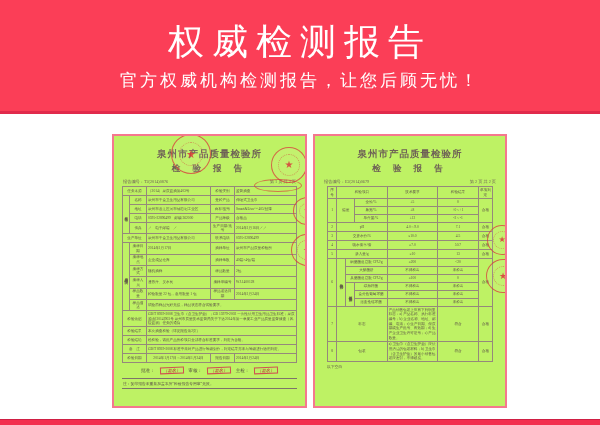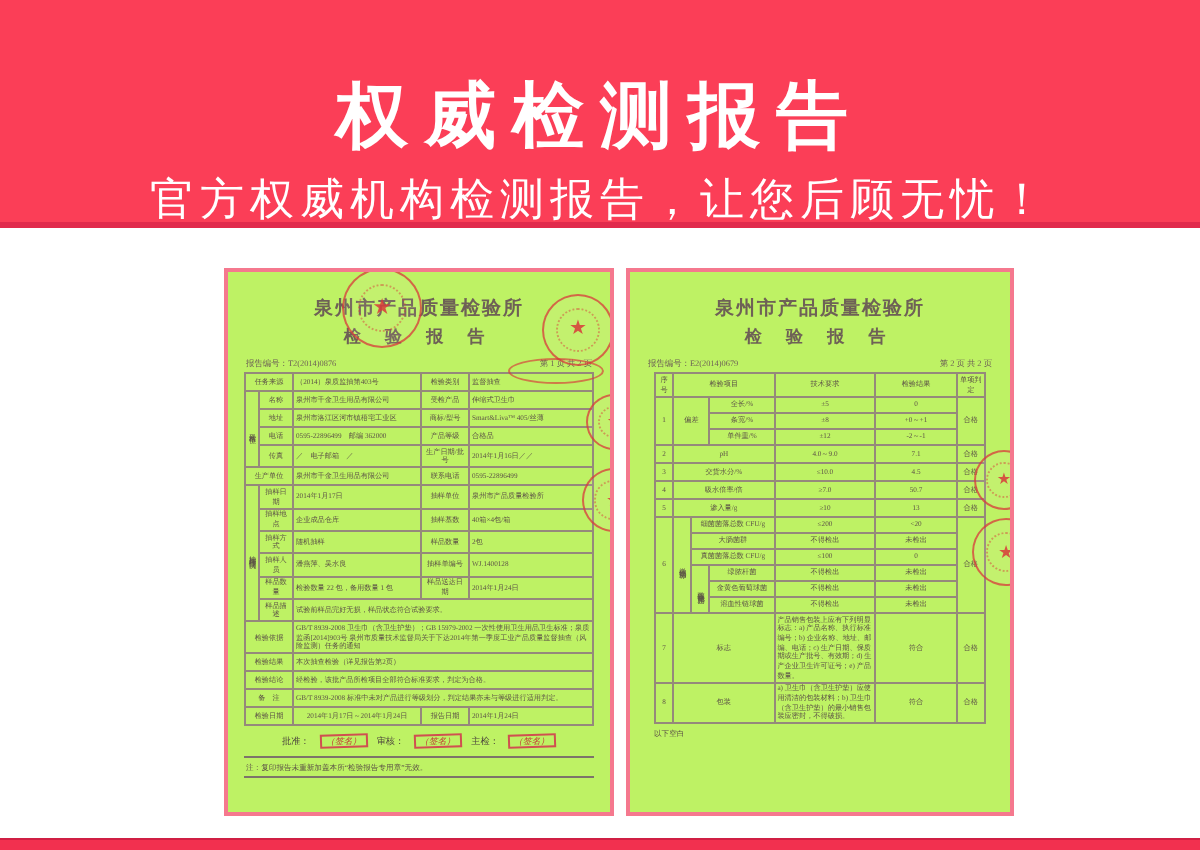--- a/index.html
+++ b/index.html
@@ -2,23 +2,23 @@
 <html><head>
 <meta charset="utf-8">
 <style>
   html,body{margin:0;padding:0;}
   body{width:600px;height:425px;position:relative;background:#fff;
        font-family:"Liberation Sans","DejaVu Sans",sans-serif;overflow:hidden;}
 
   
   .banner{height:111px;background:#fb3e57;border-bottom:3px solid #e12a4c;
           text-align:center;color:#fff;}
-  .banner-title{font-size:36px;font-weight:bold;letter-spacing:8px;
-                padding-top:38px;line-height:1.1;}
-  .banner-sub{font-size:22px;letter-spacing:3px;margin-top:7px;}
+  .banner-title{font-size:36px;font-weight:normal;letter-spacing:8px;
+                padding-top:22px;line-height:1.1;}
+  .banner-sub{font-size:17px;letter-spacing:3px;margin-top:7px;}
   .banner-eng{font-size:10.5px;font-weight:bold;letter-spacing:.3px;margin-top:6px;}
 
   
   .content{position:relative;height:305px;background:#ffffff;}
 
   .doc{position:absolute;top:20px;height:270px;background:#bef264;
        border:2px solid #f5788e;overflow:hidden;
        font-family:"Liberation Serif","DejaVu Serif",serif;color:#5d5347;}
   .doc1{left:112px;width:191px;}
   .doc2{left:313px;width:190px;}

